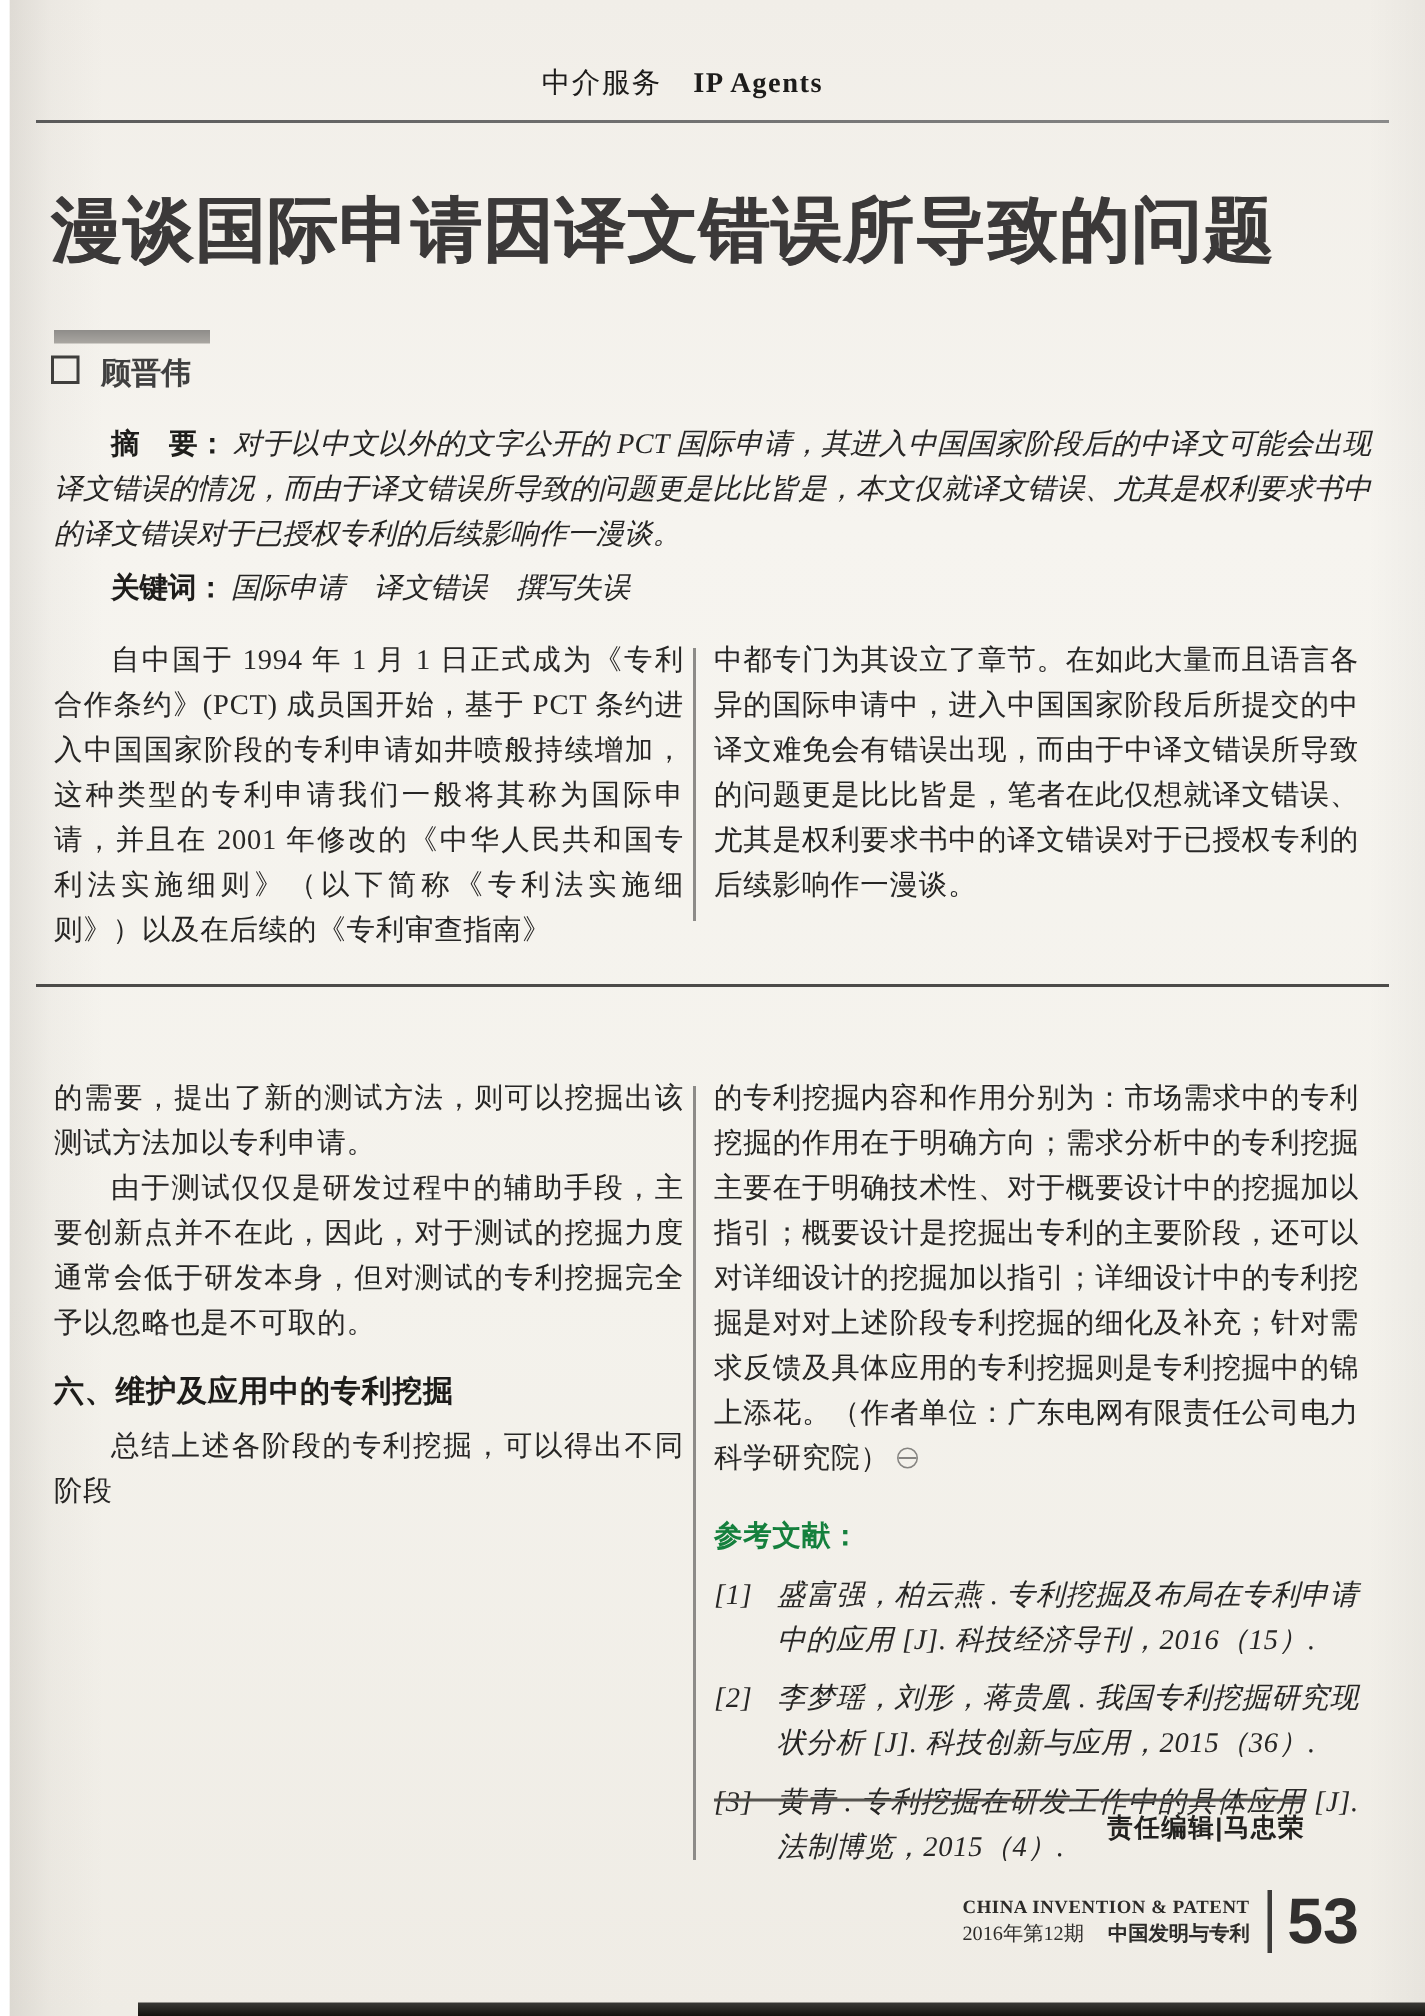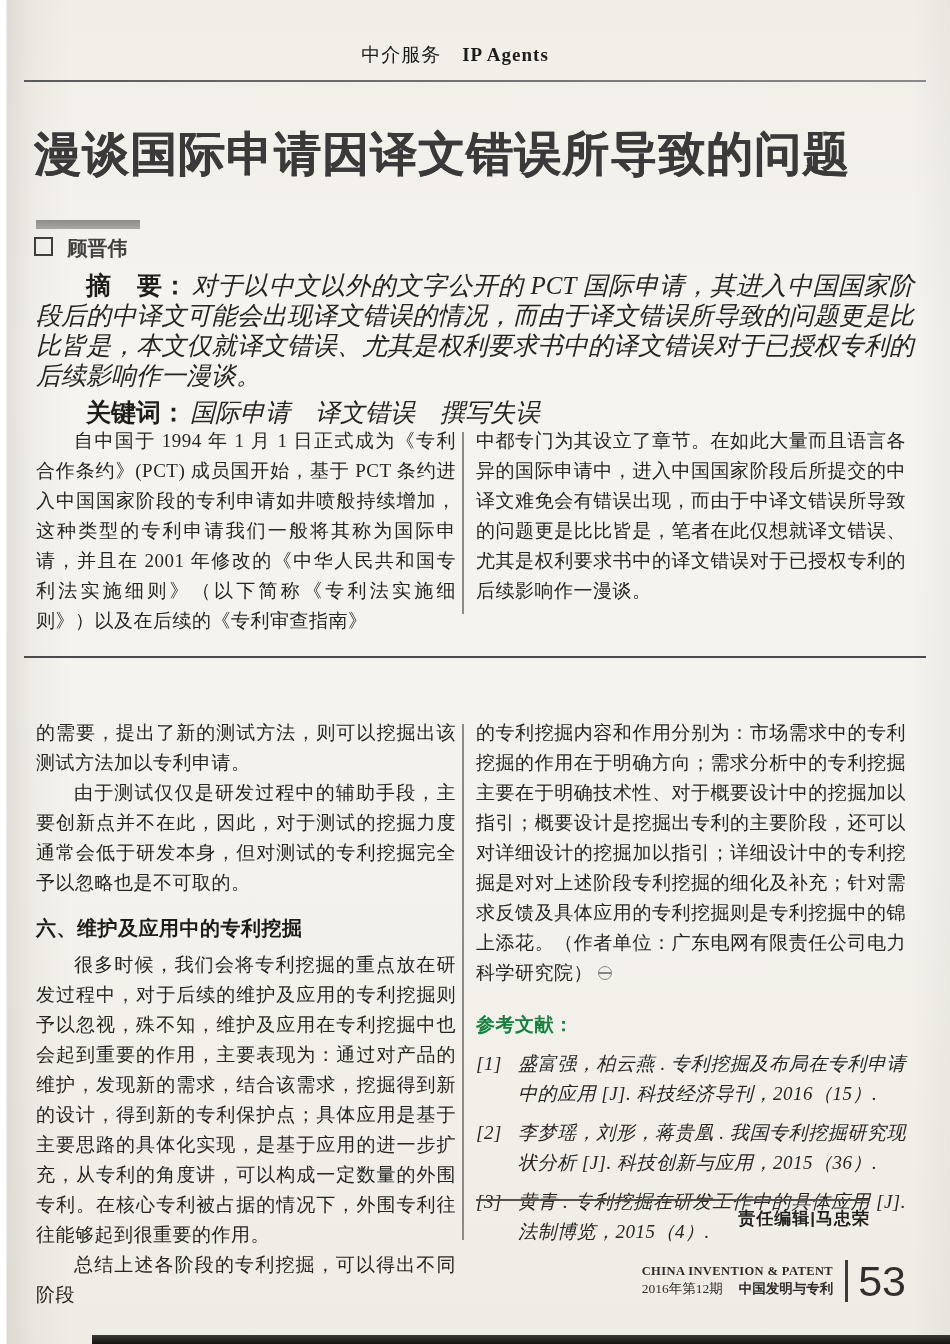--- a/index.html
+++ b/index.html
@@ -20,21 +20,21 @@
   .hdr-rule{top:80px;left:24px;width:902px;height:2px;background:linear-gradient(90deg,#5a5a5a,#777 60%,#8a8a8a);}
   
   .article-title{top:118px;left:34px;width:884px;font-size:47px;line-height:72px;font-weight:900;
     color:#3b3939;letter-spacing:1px;white-space:nowrap;font-family:"Liberation Serif","DejaVu Serif",serif;
     text-shadow:0.6px 0 0 #3b3939;}
   
   .author-bar{top:220px;left:36px;width:104px;height:9px;background:linear-gradient(180deg,#8e8c89,#aaa7a2);}
   .author-line{top:235px;left:34px;font-family:"Liberation Sans",sans-serif;font-weight:bold;font-size:20px;color:#404040;}
   .author-marker{display:inline-block;width:15px;height:15px;border:2px solid #3f3e3c;vertical-align:-1px;margin-right:9px;background:transparent;}
   
-  .front-block{top:270px;left:36px;width:878px;font-size:25px;line-height:30px;text-align:justify;}
+  .front-block{top:282px;left:36px;width:878px;font-size:19px;line-height:30px;text-align:justify;}
   .front-block p{margin:0;}
   .kai{font-style:italic;}
   .lbl{font-family:"Liberation Sans",sans-serif;font-weight:bold;font-style:normal;color:#1e1d1b;padding-right:4px;}
   .indent{text-indent:2em;}
   .keywords-line{margin-top:6px !important;}
   
   .body-text{font-size:19px;line-height:30px;text-align:justify;letter-spacing:.5px;color:#272625;}
   .body-text p{margin:0;}
   .col-left{left:36px;width:420px;}
   .col-right{left:476px;width:430px;}
@@ -60,21 +60,21 @@
   .editor-line{top:1207px;left:476px;width:394px;text-align:right;
     font-family:"Liberation Sans",sans-serif;font-weight:bold;font-size:17px;color:#22211f;letter-spacing:1px;}
   
   .page-footer{top:1260px;right:44px;display:flex;align-items:center;}
   .f-text{line-height:1.25;}
   .f-en{font-family:"Liberation Serif",serif;font-weight:bold;font-size:12.5px;letter-spacing:.4px;color:#2c2b29;}
   .f-cn{font-size:13.5px;color:#2c2b29;margin-top:2px;}
   .f-issue{font-family:"Liberation Serif",serif;}
   .f-journal{font-family:"Liberation Sans",sans-serif;font-weight:bold;margin-left:16px;}
   .f-bar{width:3px;height:42px;background:#3d3c3a;margin:0 10px 0 12px;}
-  .f-num{font-family:"Liberation Sans",sans-serif;font-weight:normal;font-size:43px;color:#312f2e;line-height:42px;}
+  .f-num{font-family:"Liberation Sans",sans-serif;font-weight:bold;font-size:43px;color:#312f2e;line-height:42px;}
   
   .scan-bottom-bar{left:92px;right:0;top:1335px;height:9px;background:linear-gradient(180deg,#3a3936,#15140f);}
   .scan-left-edge{left:0;top:0;width:6px;height:100%;background:#ffffff;}
 </style>
 </head>
 <body>
 
 <div class="abs page-header">
   <span class="hdr-cn">中介服务</span>
   <span class="hdr-en">IP Agents</span>
@@ -105,21 +105,20 @@
 <div class="abs body-text col-right a1">
   <p>中都专门为其设立了章节。在如此大量而且语言各异的国际申请中，进入中国国家阶段后所提交的中译文难免会有错误出现，而由于中译文错误所导致的问题更是比比皆是，笔者在此仅想就译文错误、尤其是权利要求书中的译文错误对于已授权专利的后续影响作一漫谈。</p>
 </div>
 
 <div class="abs hdiv"></div>
 
 <div class="abs body-text col-left a2">
   <p>的需要，提出了新的测试方法，则可以挖掘出该测试方法加以专利申请。</p>
   <p class="indent">由于测试仅仅是研发过程中的辅助手段，主要创新点并不在此，因此，对于测试的挖掘力度通常会低于研发本身，但对测试的专利挖掘完全予以忽略也是不可取的。</p>
   <p class="section-heading">六、维护及应用中的专利挖掘</p>
-  <p class="indent">很多时候，我们会将专利挖掘的重点放在研发过程中，对于后续的维护及应用的专利挖掘则予以忽视，殊不知，维护及应用在专利挖掘中也会起到重要的作用，主要表现为：通过对产品的维护，发现新的需求，结合该需求，挖掘得到新的设计，得到新的专利保护点；具体应用是基于主要思路的具体化实现，是基于应用的进一步扩充，从专利的角度讲，可以构成一定数量的外围专利。在核心专利被占据的情况下，外围专利往往能够起到很重要的作用。</p>
   <p class="indent">总结上述各阶段的专利挖掘，可以得出不同阶段</p>
 </div>
 <div class="abs vdiv vdiv2"></div>
 
 <div class="abs body-text col-right a2">
   <p><span>的专利挖掘内容和作用分别为：市场需求中的专利挖掘的作用在于明确方向；需求分析中的专利挖掘主要在于明确技术性、对于概要设计中的挖掘加以指引；概要设计是挖掘出专利的主要阶段，还可以对详细设计的挖掘加以指引；详细设计中的专利挖掘是对对上述阶段专利挖掘的细化及补充；针对需求反馈及具体应用的专利挖掘则是专利挖掘中的锦上添花。（作者单位：广东电网有限责任公司电力科学研究院）</span><span class="endmark"></span></p>
   <p class="refs-label">参考文献：</p>
   <div class="ref-row">
     <span class="ref-num">[1]</span>
     <span class="ref-text">盛富强，柏云燕 . 专利挖掘及布局在专利申请中的应用 [J]. 科技经济导刊，2016（15）.</span>

